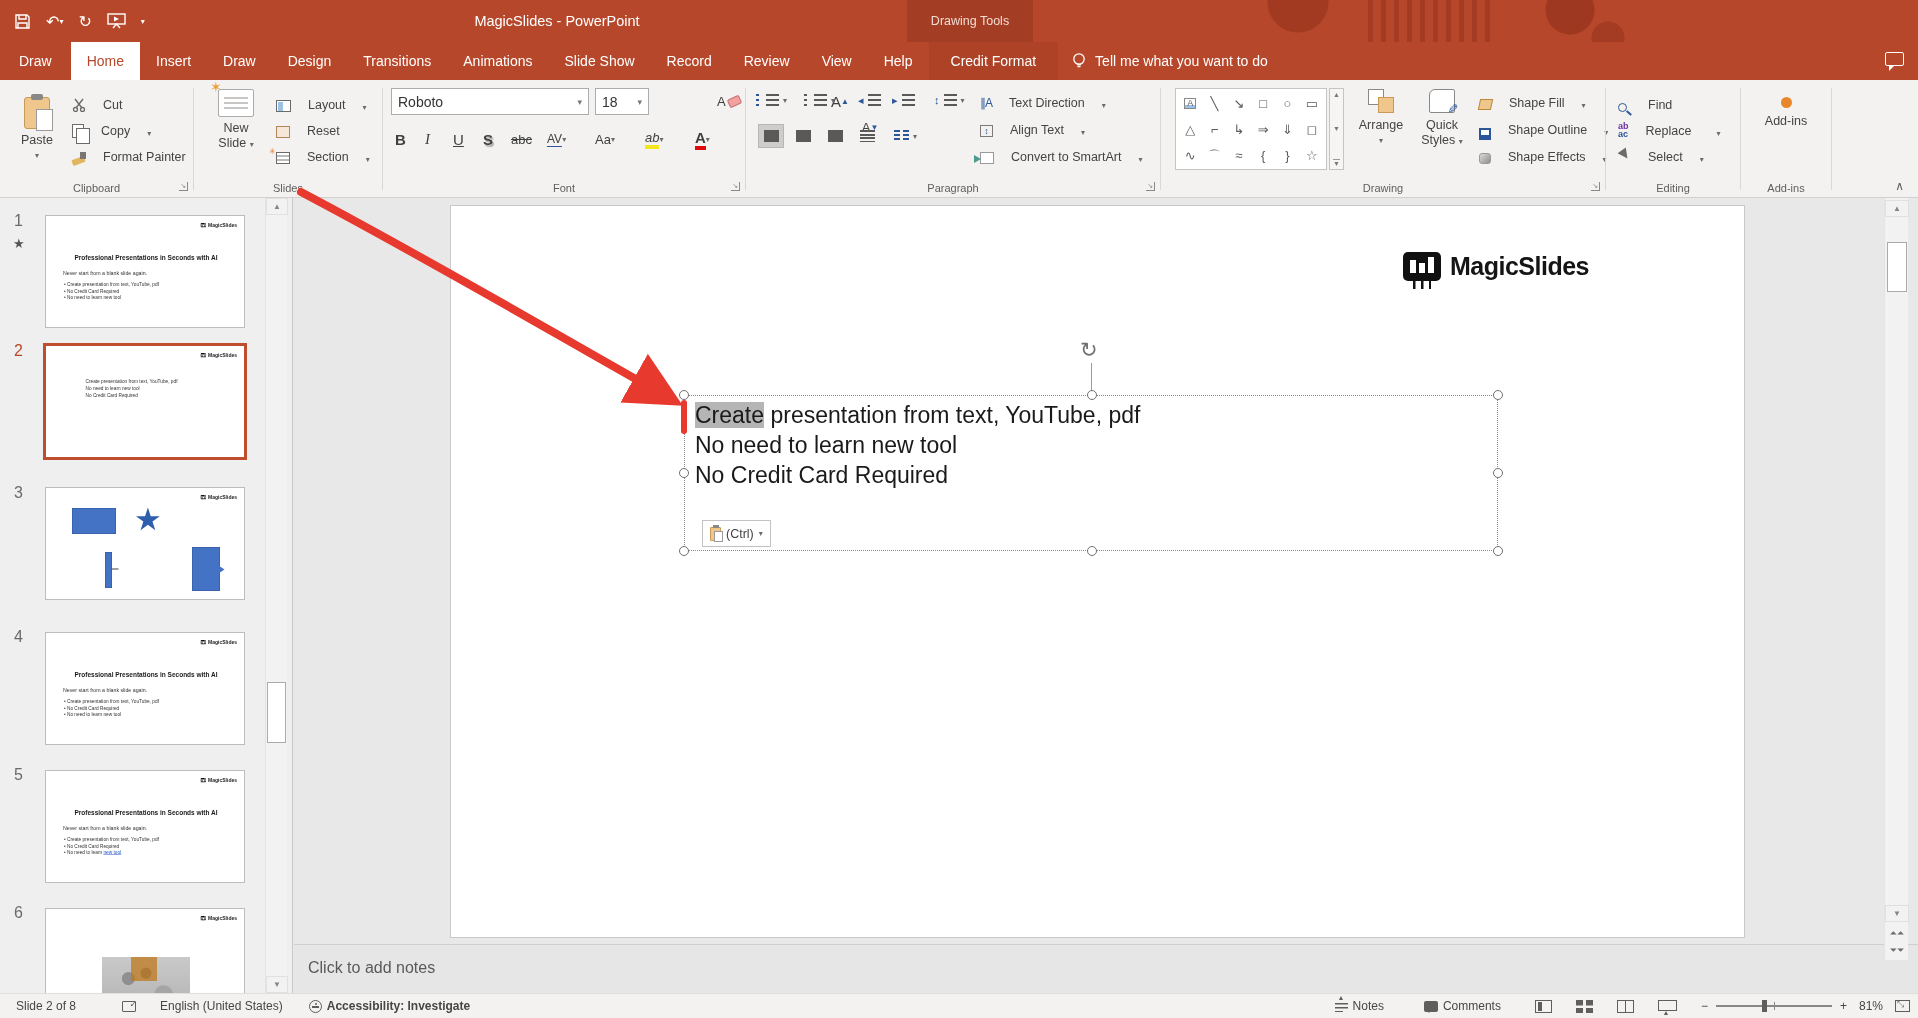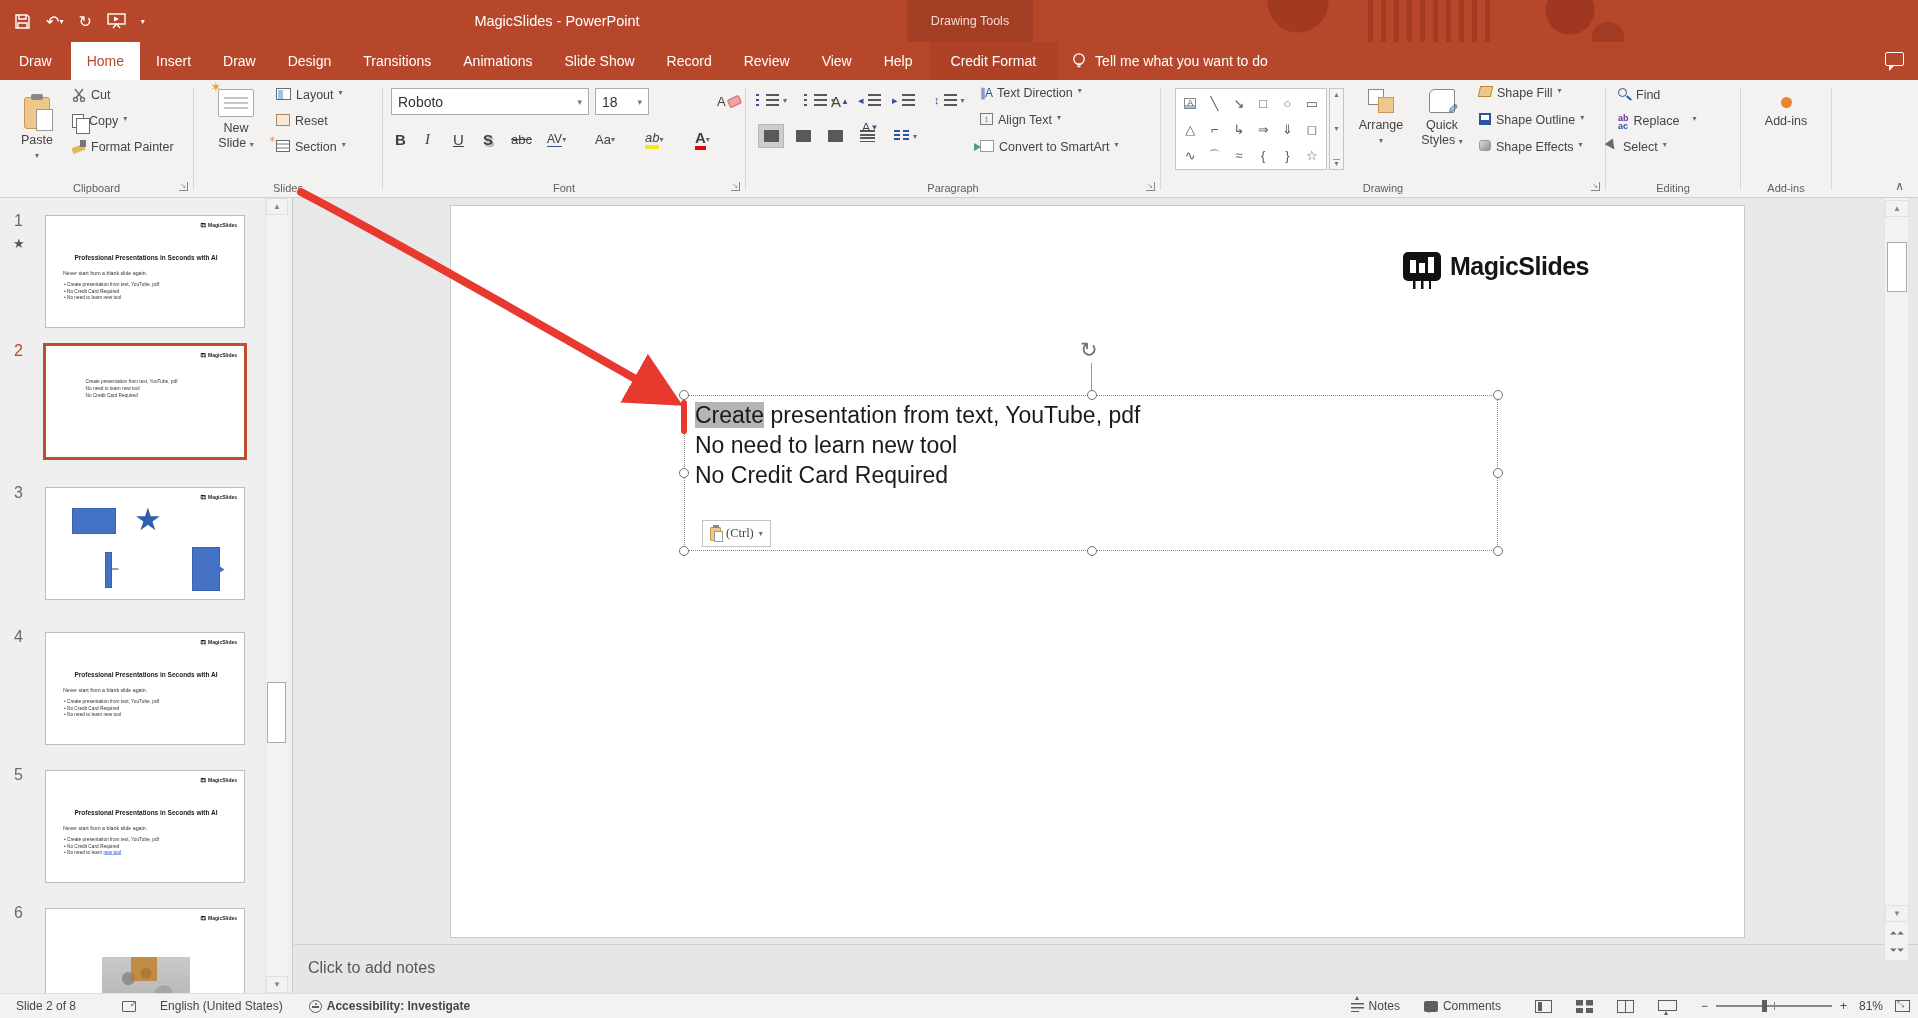--- a/index.html
+++ b/index.html
@@ -46,21 +46,21 @@
   
   .ribbon{position:absolute;top:80px;left:0;width:1918px;height:118px;background:#F3F2F1;
     border-bottom:1px solid #D2D0CE;color:#444;font-size:12.5px;z-index:28;}
   .rgroup{position:absolute;top:0;height:118px;}
   .glabel{position:absolute;bottom:4px;left:0;width:100%;text-align:center;font-size:11px;color:#605E5C;}
   .gdiv{position:absolute;top:8px;height:102px;width:1px;background:#DAD8D6;}
   .launcher{position:absolute;right:5px;bottom:7px;width:9px;height:9px;border-right:1.4px solid #8A8886;border-bottom:1.4px solid #8A8886;}
   .launcher:before{content:"↘";position:absolute;right:1px;bottom:0px;font-size:7px;color:#8A8886;}
   .bigbtn{position:absolute;display:flex;flex-direction:column;align-items:center;justify-content:flex-start;
     text-align:center;line-height:15px;padding-top:7px;height:96px;}
-  .smallbtn{position:absolute;display:flex;align-items:flex-start;gap:5px;height:24px;white-space:nowrap;}
+  .smallbtn{position:absolute;display:flex;align-items:flex-end;gap:17px;height:24px;white-space:nowrap;}
   .chev{font-size:8px;color:#6b6b6b;}
   .collapse{position:absolute;right:14px;bottom:4px;font-size:12px;color:#605E5C;}
 
   
   .paste-ic{width:26px;height:32px;background:#EFC78C;border:1px solid #C79B57;border-radius:3px;position:relative;margin-bottom:4px;}
   .paste-ic:before{content:"";position:absolute;left:6px;top:-4px;width:12px;height:6px;background:#8a8886;border-radius:2px;}
   .paste-ic:after{content:"";position:absolute;right:-4px;bottom:-3px;width:15px;height:20px;background:#fff;border:1px solid #9a9a9a;}
   .copy-ic{width:12px;height:14px;border:1.3px solid #6b6b6b;background:#fff;position:relative;}
   .copy-ic:before{content:"";position:absolute;left:3px;top:3px;width:12px;height:14px;border:1.3px solid #6b6b6b;background:#fff;}
   .painter-ic{width:14px;height:12px;position:relative;}
@@ -196,21 +196,21 @@
   .slide-logo .txt{font-size:25px;font-weight:bold;color:#151515;letter-spacing:-.5px;}
 
   .textbox{position:absolute;left:233px;top:189px;width:814px;height:156px;border:1px dotted #8a8a8a;}
   .handle{position:absolute;width:10px;height:10px;border:1.6px solid #707070;background:#fff;border-radius:50%;}
   .rot-line{position:absolute;left:406px;top:-33px;width:1px;height:33px;background:#9a9a9a;}
   .rot-ic{position:absolute;left:395px;top:-58px;font-size:21px;color:#707070;}
   .tb-text{position:absolute;left:10px;top:4px;font-size:23px;color:#1a1a1a;line-height:30px;white-space:nowrap;}
   .selword{background:#B5B5B5;}
   .redcursor{position:absolute;left:-4px;top:4px;width:6px;height:34px;background:#E8392F;border-radius:3px;}
   .pastebtn{position:absolute;left:17px;top:124px;height:27px;background:#fff;border:1px solid #C3C3C3;
-    display:flex;align-items:center;gap:5px;padding:0 7px;font-size:12.5px;color:#444;font-family:Liberation Serif, serif;}
+    display:flex;align-items:center;gap:5px;padding:0 7px;font-size:12.5px;color:#444;}
   .pastebtn .clip{width:11px;height:14px;background:#EFC78C;border:1px solid #C79B57;border-radius:1px;position:relative;}
   .pastebtn .clip:before{content:"";position:absolute;left:2px;top:-3px;width:6px;height:3px;background:#8a8886;}
   .pastebtn .clip:after{content:"";position:absolute;right:-3px;bottom:-2px;width:7px;height:9px;background:#fff;border:1px solid #9a9a9a;}
 
   .annotation{position:absolute;left:81px;top:234px;width:286px;padding:8px 14px;border-radius:10px;
     background:rgba(255,255,255,.6);font-family:"Liberation Serif",serif;font-size:21.5px;line-height:28px;color:#E84537;}
 
   
   .vscroll{position:absolute;left:1884px;top:198px;width:24px;height:762px;background:#F2F2F2;border-left:1px solid #E4E4E4;z-index:12;}
   .vscroll .scr-arrow{width:24px;}
@@ -527,21 +527,21 @@
   <div class="rgroup" style="left:1606px;width:134px">
     <div class="smallbtn" style="left:12px;top:8px">
       <span class="find-ic"></span>
       <span style="margin-left:4px">Find</span>
     </div>
     <div class="smallbtn" style="left:12px;top:34px">
       <span class="repl-ic"><span>ab</span><br><span style="color:#2B579A">ac</span></span>
       <span>Replace</span>
       <span class="chev" style="margin-left:8px">▾</span>
     </div>
-    <div class="smallbtn" style="left:2px;top:60px">
+    <div class="smallbtn" style="left:15px;top:60px">
       <span class="sel-ic"></span>
       <span>Select</span>
       <span class="chev">▾</span>
     </div>
     <div class="glabel">Editing</div>
   </div>
   <div class="gdiv" style="left:1740px"></div>
 
   <div class="rgroup" style="left:1741px;width:90px">
     <div class="bigbtn" style="left:14px;top:2px;width:62px">
@@ -711,21 +711,21 @@
   <span class="sb-item" style="margin-left:24px">English (United States)</span>
   <span class="sb-item" style="margin-left:26px;font-weight:bold">
     <span class="acc-ic"></span>
     <span>Accessibility: Investigate</span>
   </span>
   <span style="flex:1"></span>
   <span class="sb-item">
       <span class="notes-ic"></span>
       <span>Notes</span>
     </span>
-  <span class="sb-item" style="margin-left:24px">
+  <span class="sb-item" style="margin-left:40px">
       <span class="comm-ic"></span>
       <span>Comments</span>
     </span>
   <span class="sb-item" style="margin-left:34px">
       <span class="view-ic normal"></span>
     </span>
   <span class="sb-item" style="margin-left:24px">
       <span class="view-ic sorter"></span>
     </span>
   <span class="sb-item" style="margin-left:24px">

